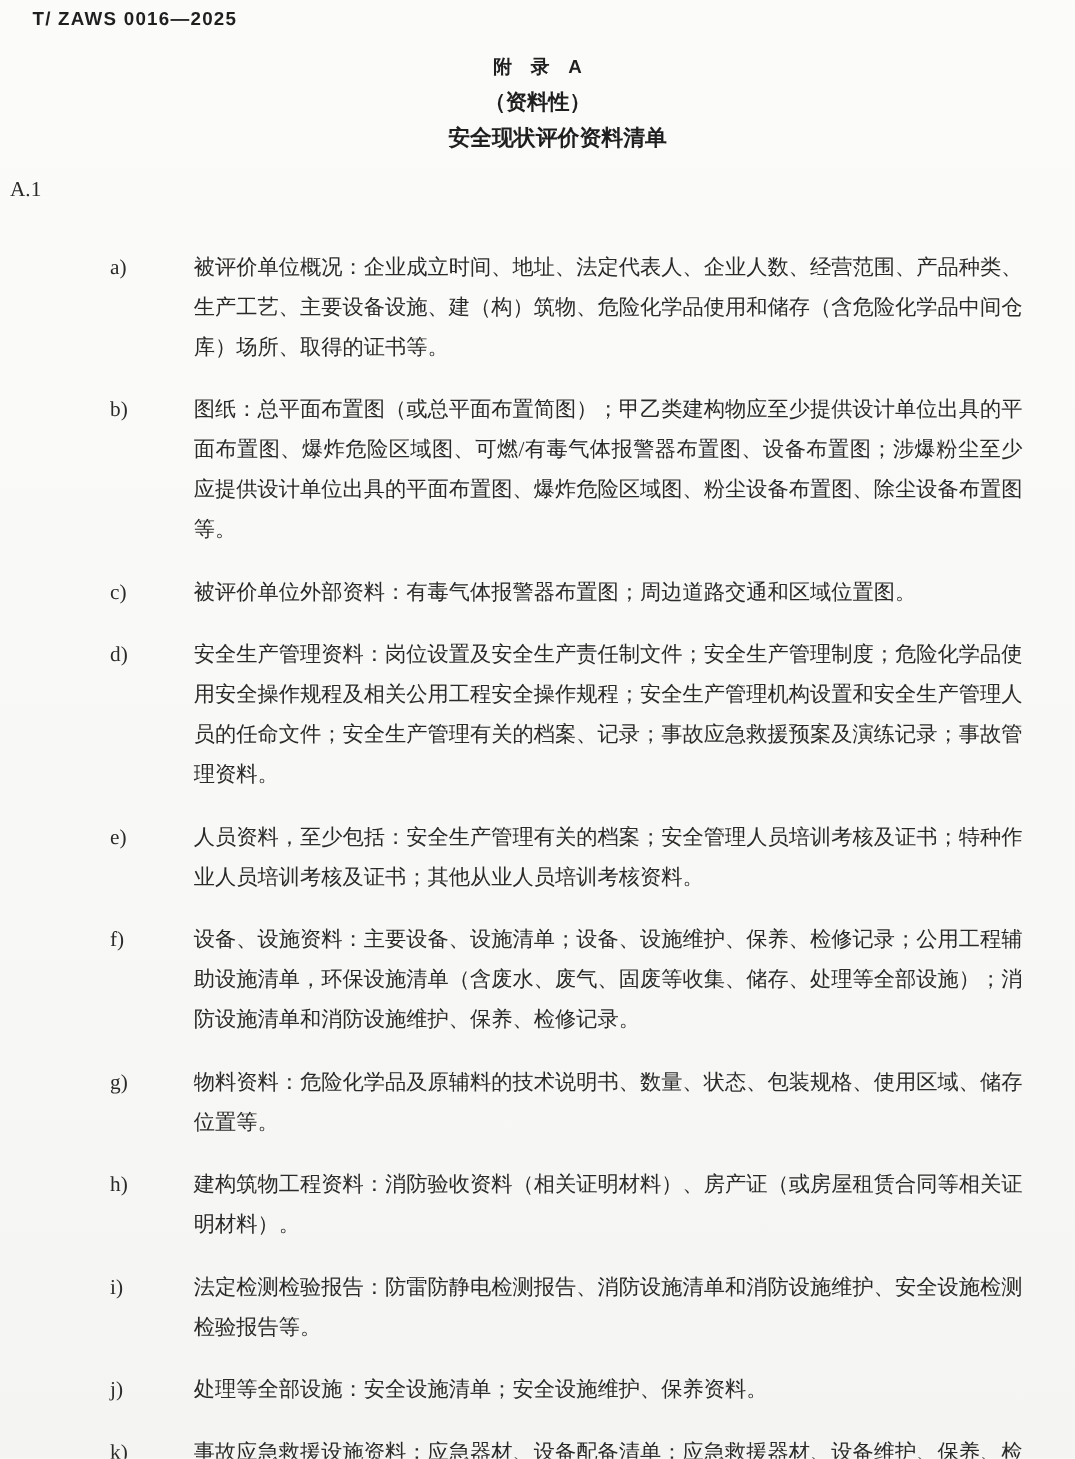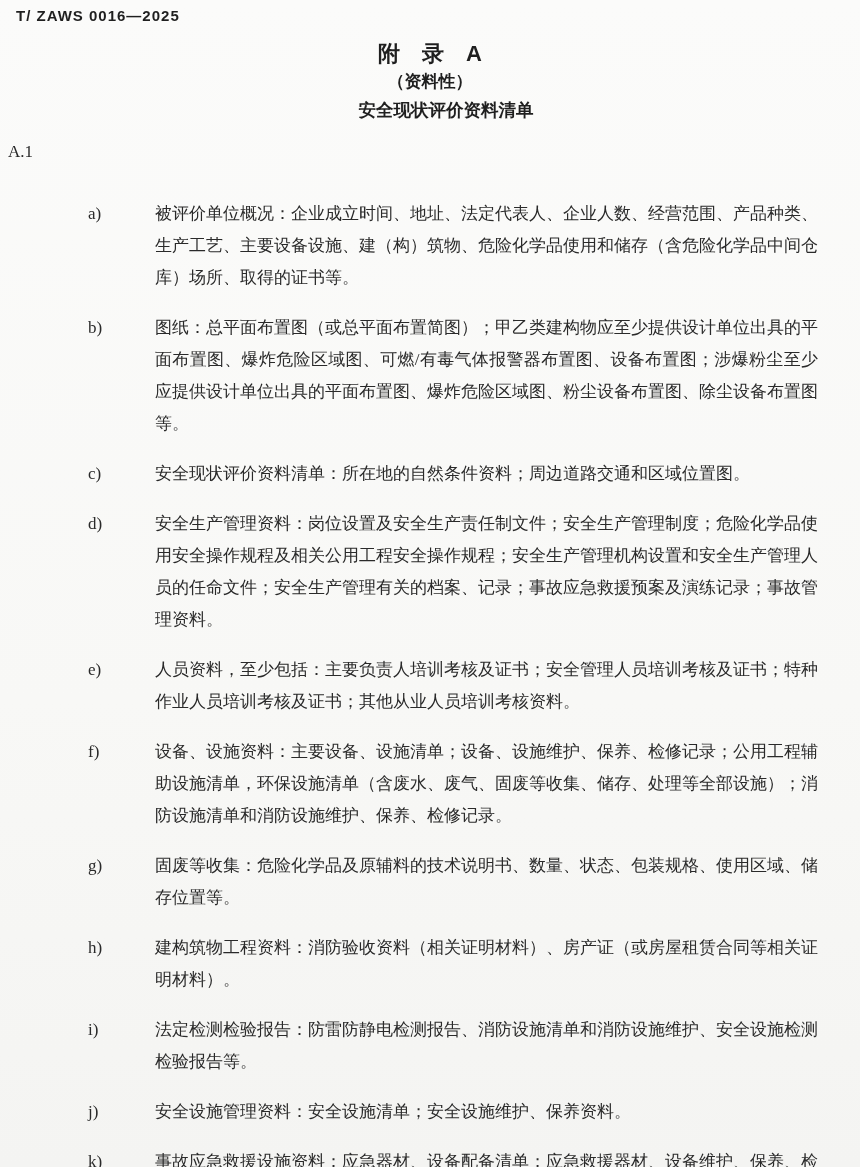--- a/index.html
+++ b/index.html
@@ -16,36 +16,36 @@
   }
   .page {
     position: relative;
     width: 860px;
     height: 1167px;
     box-sizing: border-box;
   }
   .doc-number {
     position: absolute;
     top: 7px;
-    left: 16px;
+    left: 26px;
     font-family: "Liberation Sans", "DejaVu Sans", sans-serif;
     font-weight: 700;
     font-size: 15px;
     letter-spacing: 1px;
     color: #1f1f1f;
     white-space: pre;
   }
   .titles {
     padding-top: 40px;
     text-align: center;
     font-family: "Liberation Sans", "DejaVu Sans", sans-serif;
     color: #1f1f1f;
   }
   .appendix-label {
-    font-size: 22px;
+    font-size: 15px;
     font-weight: 700;
     line-height: 28px;
     white-space: pre;
   }
   .appendix-type {
     font-size: 17px;
     font-weight: 700;
     line-height: 28px;
   }
   .appendix-title {
@@ -113,56 +113,56 @@
         <span class="item-text">被评价单位概况：企业成立时间、地址、法定代表人、企业人数、经营范围、产品种类、生产工艺、主要设备设施、建（构）筑物、危险化学品使用和储存（含危险化学品中间仓库）场所、取得的证书等。</span>
       </div>
 
       <div class="item">
         <span class="item-label">b)</span>
         <span class="item-text">图纸：总平面布置图（或总平面布置简图）；甲乙类建构物应至少提供设计单位出具的平面布置图、爆炸危险区域图、可燃/有毒气体报警器布置图、设备布置图；涉爆粉尘至少应提供设计单位出具的平面布置图、爆炸危险区域图、粉尘设备布置图、除尘设备布置图等。</span>
       </div>
 
       <div class="item">
         <span class="item-label">c)</span>
-        <span class="item-text">安全现状评价资料清单：所在地的自然条件资料；周边道路交通和区域位置图。</span>
+        <span class="item-text">被评价单位外部资料：有毒气体报警器布置图；周边道路交通和区域位置图。</span>
       </div>
 
       <div class="item">
         <span class="item-label">d)</span>
         <span class="item-text">安全生产管理资料：岗位设置及安全生产责任制文件；安全生产管理制度；危险化学品使用安全操作规程及相关公用工程安全操作规程；安全生产管理机构设置和安全生产管理人员的任命文件；安全生产管理有关的档案、记录；事故应急救援预案及演练记录；事故管理资料。</span>
       </div>
 
       <div class="item">
         <span class="item-label">e)</span>
-        <span class="item-text">人员资料，至少包括：主要负责人培训考核及证书；安全管理人员培训考核及证书；特种作业人员培训考核及证书；其他从业人员培训考核资料。</span>
+        <span class="item-text">人员资料，至少包括：安全生产管理有关的档案；安全管理人员培训考核及证书；特种作业人员培训考核及证书；其他从业人员培训考核资料。</span>
       </div>
 
       <div class="item">
         <span class="item-label">f)</span>
         <span class="item-text">设备、设施资料：主要设备、设施清单；设备、设施维护、保养、检修记录；公用工程辅助设施清单，环保设施清单（含废水、废气、固废等收集、储存、处理等全部设施）；消防设施清单和消防设施维护、保养、检修记录。</span>
       </div>
 
       <div class="item">
         <span class="item-label">g)</span>
-        <span class="item-text">固废等收集：危险化学品及原辅料的技术说明书、数量、状态、包装规格、使用区域、储存位置等。</span>
+        <span class="item-text">物料资料：危险化学品及原辅料的技术说明书、数量、状态、包装规格、使用区域、储存位置等。</span>
       </div>
 
       <div class="item">
         <span class="item-label">h)</span>
         <span class="item-text">建构筑物工程资料：消防验收资料（相关证明材料）、房产证（或房屋租赁合同等相关证明材料）。</span>
       </div>
 
       <div class="item">
         <span class="item-label">i)</span>
         <span class="item-text">法定检测检验报告：防雷防静电检测报告、消防设施清单和消防设施维护、安全设施检测检验报告等。</span>
       </div>
 
       <div class="item">
         <span class="item-label">j)</span>
-        <span class="item-text">安全设施管理资料：安全设施清单；安全设施维护、保养资料。</span>
+        <span class="item-text">处理等全部设施：安全设施清单；安全设施维护、保养资料。</span>
       </div>
 
       <div class="item">
         <span class="item-label">k)</span>
         <span class="item-text">事故应急救援设施资料：应急器材、设备配备清单；应急救援器材、设备维护、保养、检修记录；应急药品配备及医疗救护资源资料。</span>
       </div>
     </div>
 
 </div>
 

